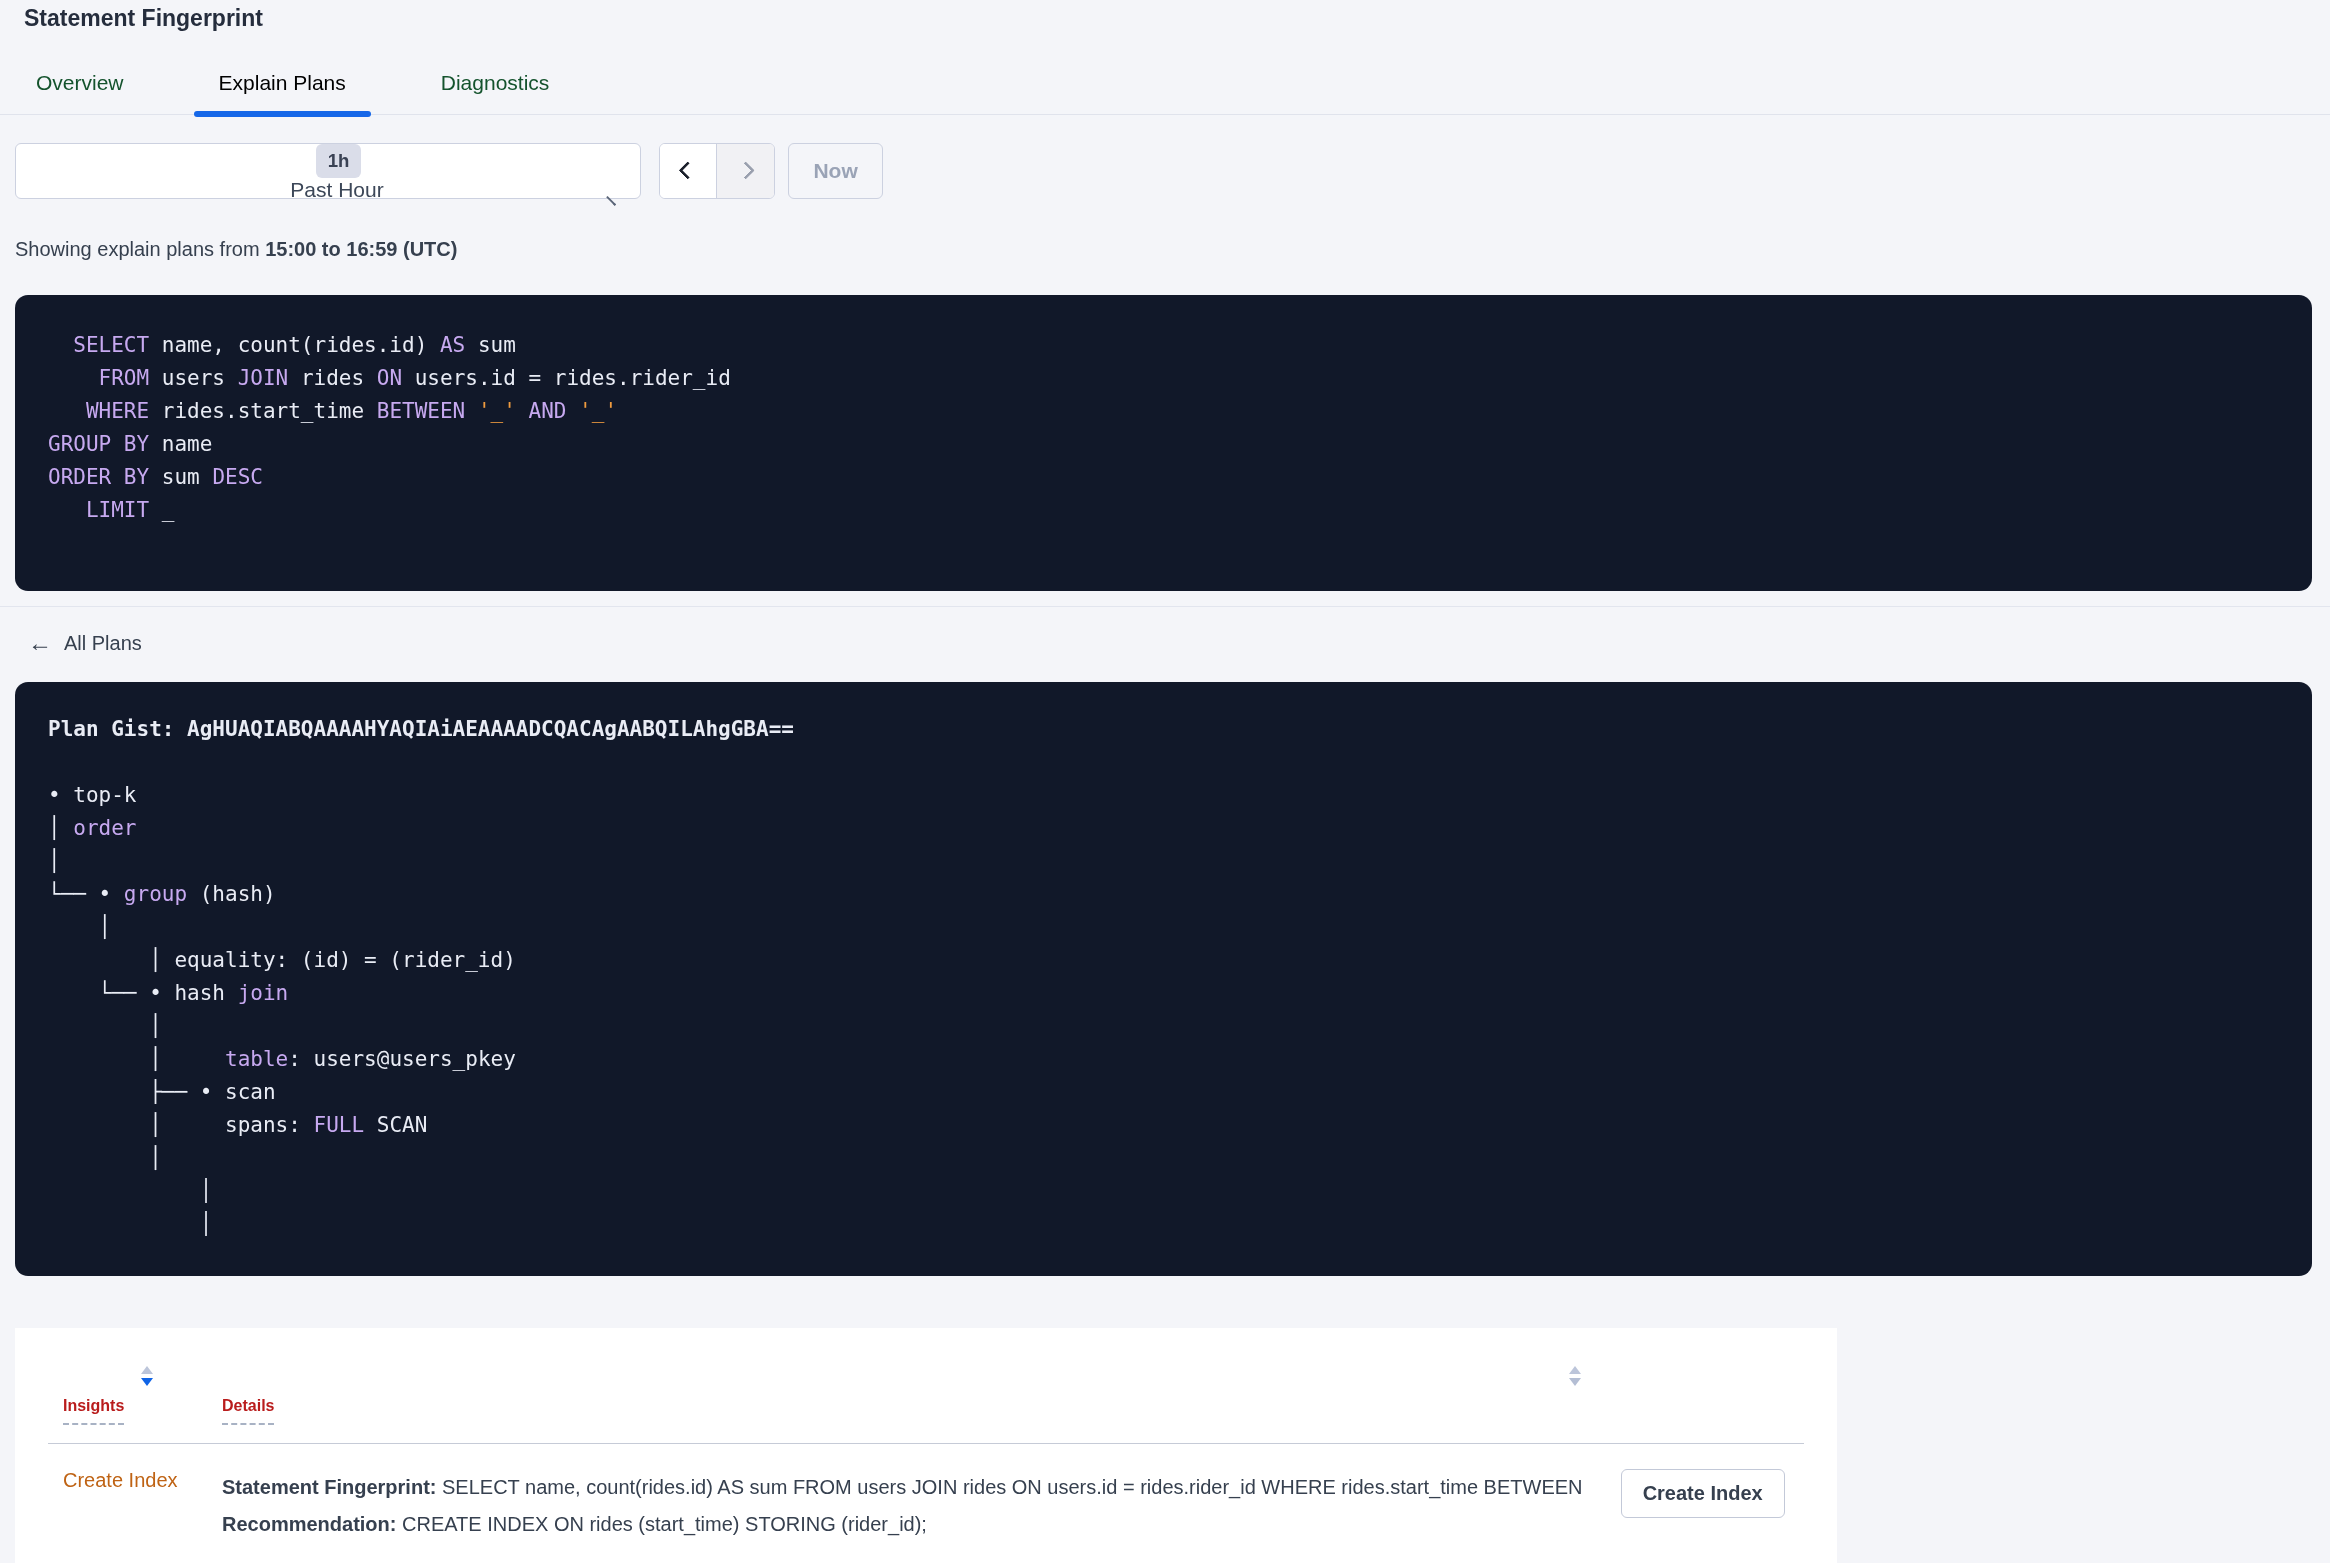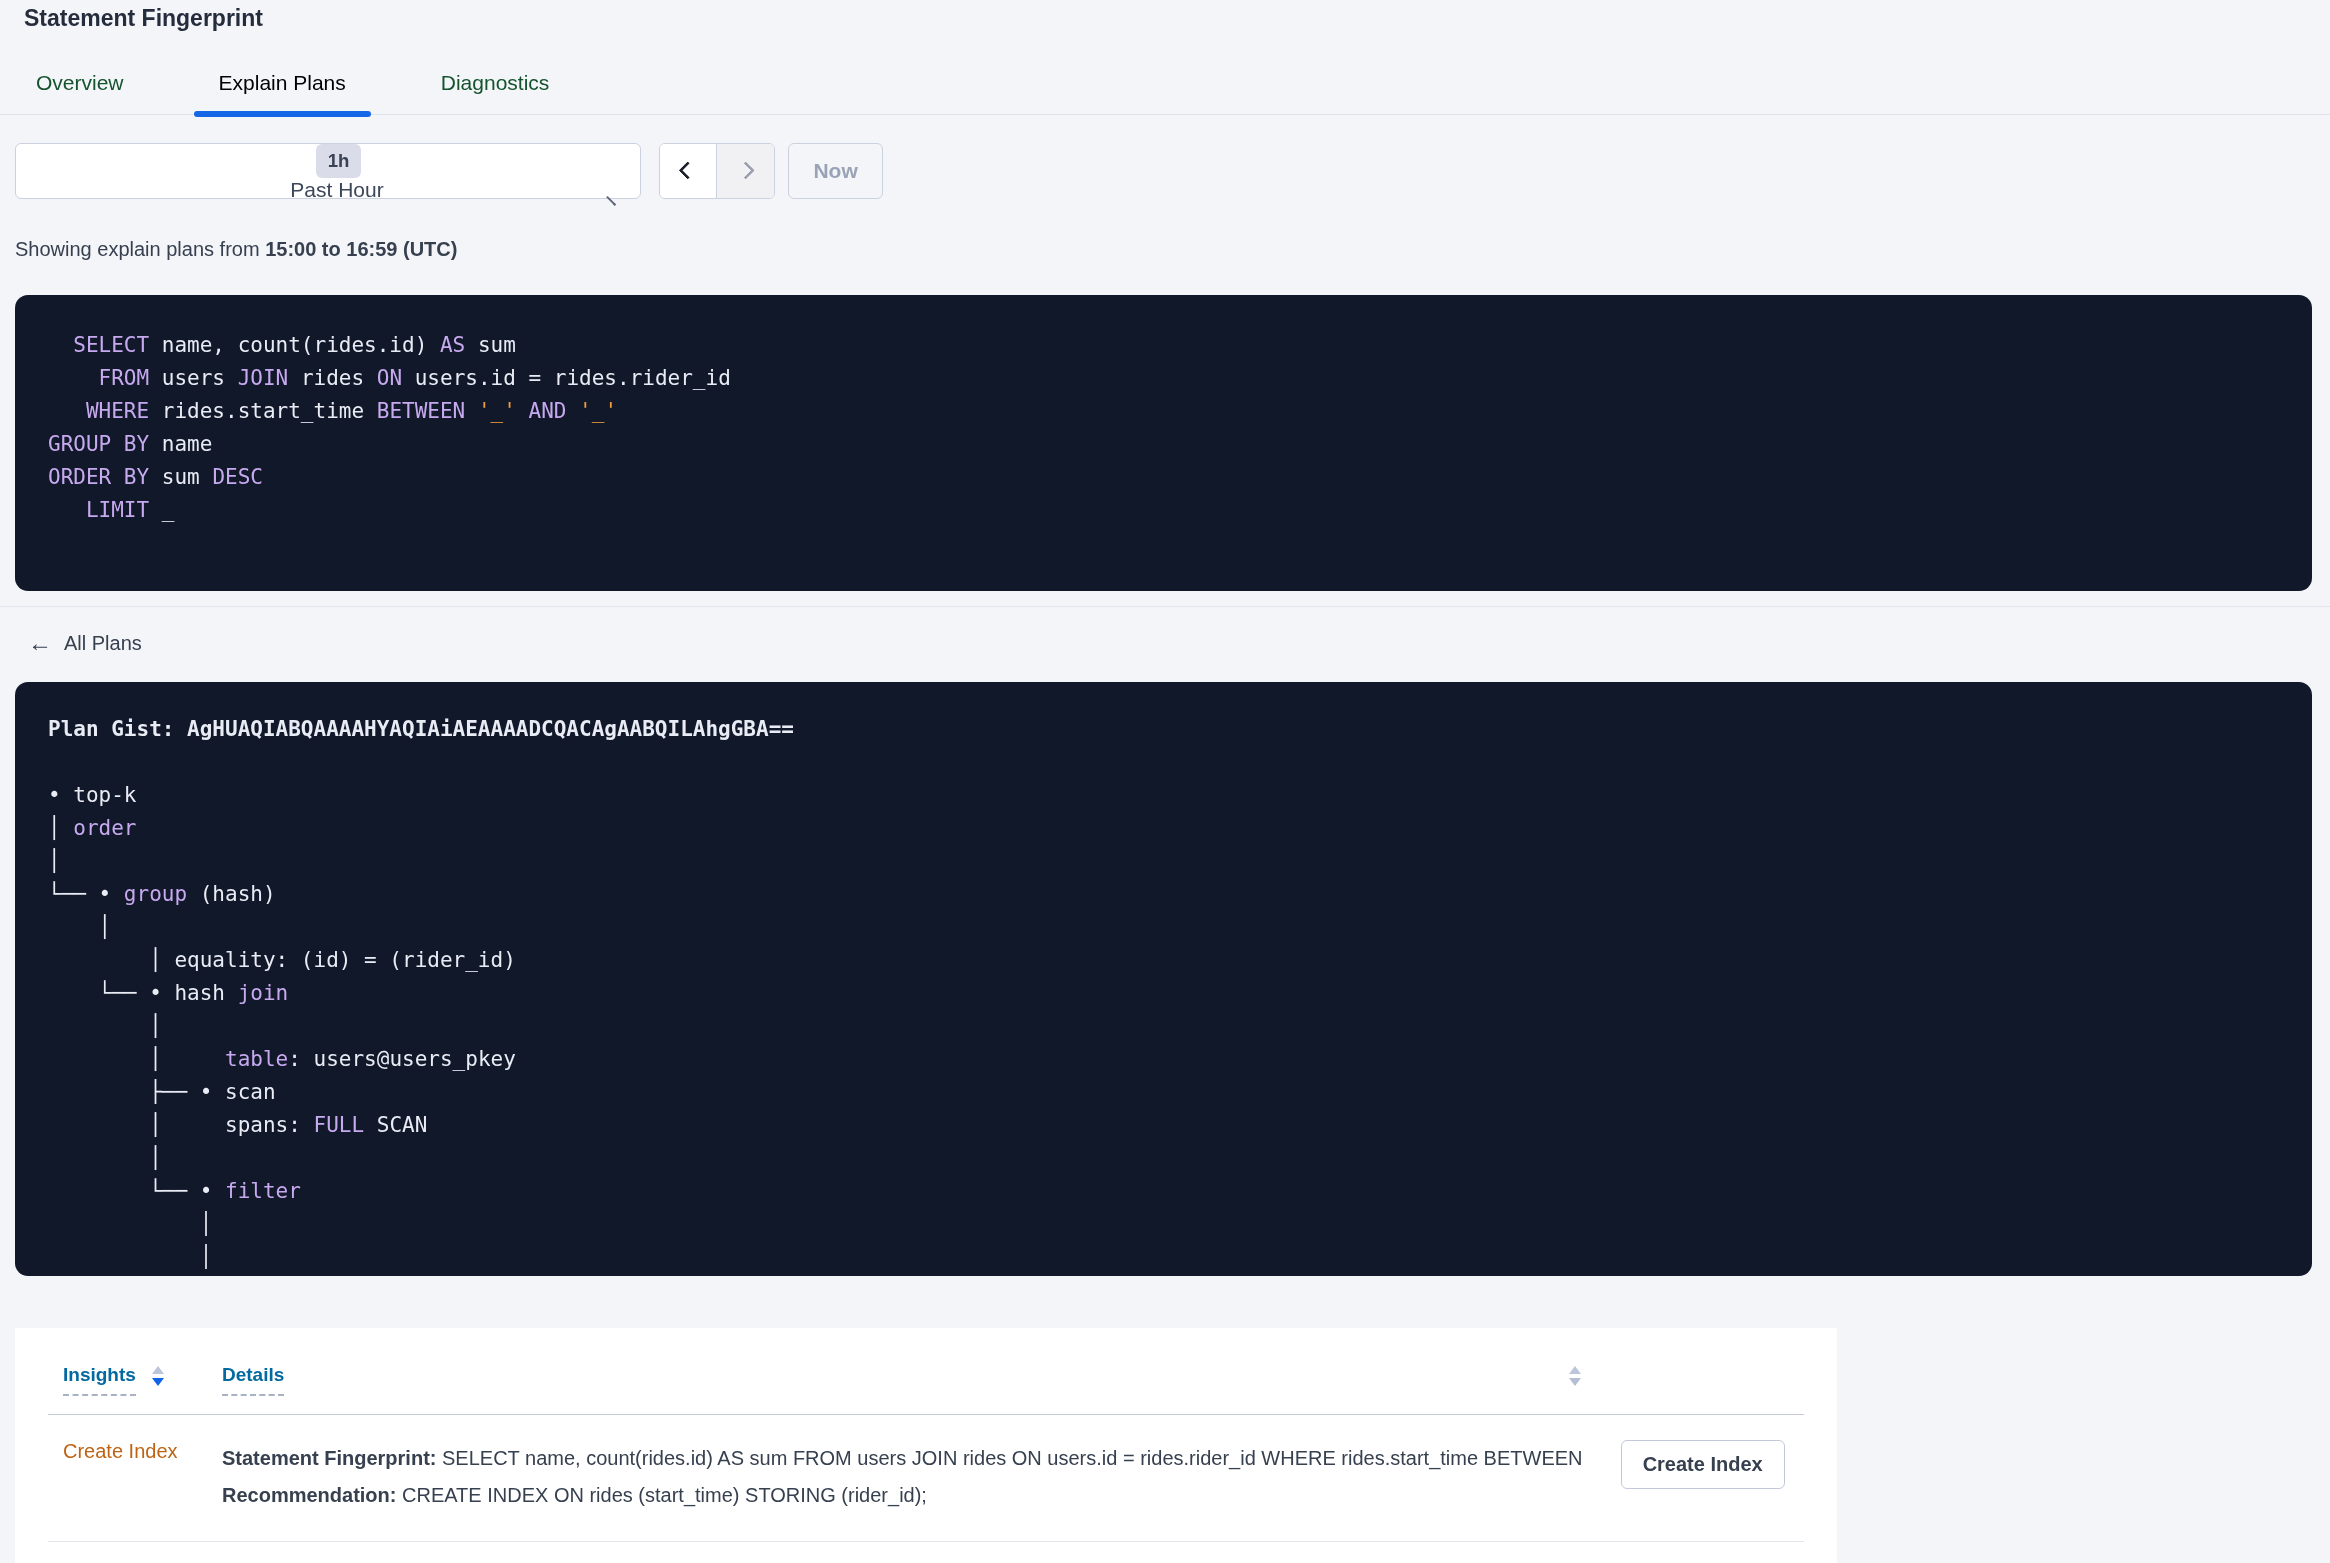--- a/index.html
+++ b/index.html
@@ -109,23 +109,24 @@
   .insights-card {
     margin:52px 493px 0 15px;
     background:#fff; padding:0 33px 21px 33px;
   }
   .table-header {
     display:flex; align-items:flex-start;
     padding:36px 0 18px 15px;
     border-bottom:1.5px solid #c6cbd7;
   }
   .th-label {
-    font-size:19px; font-weight:bold; color:#0369a1;
+    font-size:16px; font-weight:bold; color:#b91c1c;
     padding-bottom:7.4px; border-bottom:2.2px dashed #a8b2c4;
     cursor:pointer;
+    margin-top:33px;
   }
   .col-insights { width:159px; display:flex; gap:16.3px; align-items:flex-start; }
   .col-details  { flex:1; display:flex; justify-content:space-between; align-items:flex-start; }
   .col-actions  { width:223px; }
   .sort-icon { display:flex; flex-direction:column; gap:4.5px; margin-top:1.5px; }
   .tri-up   { width:0; height:0; border-left:6.7px solid transparent; border-right:6.7px solid transparent; border-bottom:8.2px solid #bcc5da; }
   .tri-down { width:0; height:0; border-left:6.7px solid transparent; border-right:6.7px solid transparent; border-top:8.2px solid #b4bed4; }
   .tri-down.active { border-top-color:#1064e6; }
 
   .table-row {
@@ -202,21 +203,20 @@
     <div class="code-line"><span>│</span></div>
     <div class="code-line"><span>└── • </span><span class="seg-kw">group</span><span> (hash)</span></div>
     <div class="code-line"><span>    │</span></div>
     <div class="code-line"><span>        │ equality: (id) = (rider_id)</span></div>
     <div class="code-line"><span>    └── • hash </span><span class="seg-kw">join</span></div>
     <div class="code-line"><span>        │</span></div>
     <div class="code-line"><span>        │     </span><span class="seg-kw">table</span><span>: users@users_pkey</span></div>
     <div class="code-line"><span>        ├── • scan</span></div>
     <div class="code-line"><span>        │     spans: </span><span class="seg-kw">FULL</span><span> SCAN</span></div>
     <div class="code-line"><span>        │</span></div>
-    <div class="code-line"><span>        └── • </span><span class="seg-kw">filter</span></div>
     <div class="code-line"><span>            │</span></div>
     <div class="code-line"><span>            │</span></div>
   </div>
 
 <div class="insights-card">
   <div class="table-header">
     <div class="col-insights">
       <span class="th-label">Insights</span>
       <span class="sort-icon">
         <span class="tri-up"></span>

